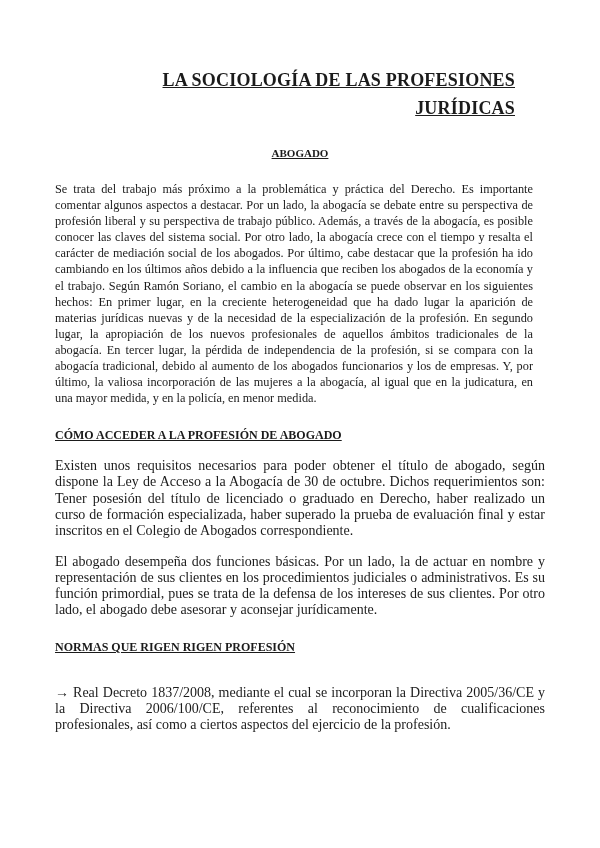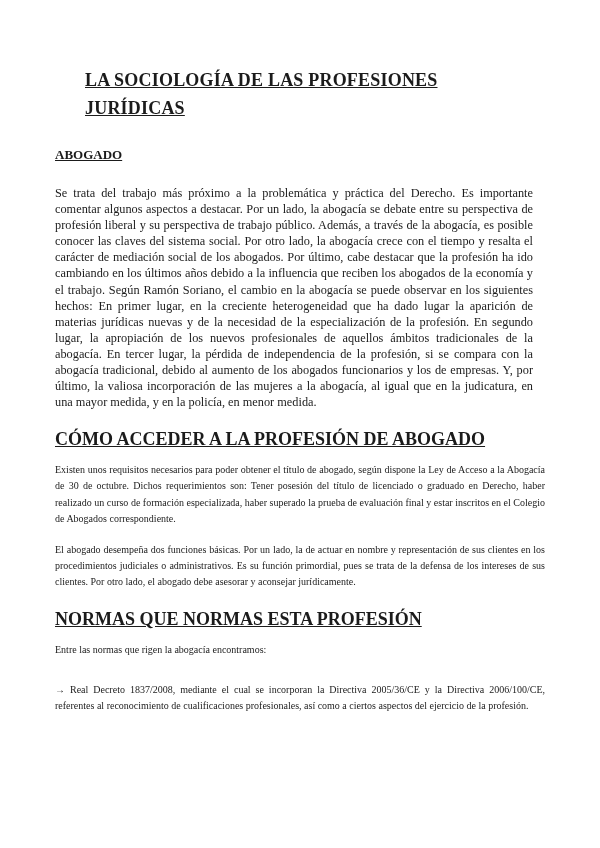--- a/index.html
+++ b/index.html
@@ -17,75 +17,74 @@
   .page {
     box-sizing: border-box;
     width: 600px;
     height: 848px;
     padding: 66px 55px 40px 55px;
     background: #ffffff;
   }
   .doc-title {
     max-width: 430px;
     margin: 0 auto 0 auto;
-    text-align: left;
+    text-align: right;
     font-size: 18px;
     line-height: 28px;
     font-weight: bold;
     text-decoration: underline;
     letter-spacing: 0.2px;
   }
   .doc-subtitle {
     margin: 25px 0 0 0;
-    text-align: left;
-    font-size: 13px;
+    text-align: center;
+    font-size: 11px;
     font-weight: bold;
     text-decoration: underline;
   }
   .body-text {
     margin: 22px 12px 0 0;
     font-size: 12.3px;
     line-height: 16.1px;
     text-align: justify;
   }
   .section-heading {
     margin: 21px 0 0 0;
-    font-size: 18px;
+    font-size: 12px;
     line-height: 16px;
     font-weight: bold;
     text-decoration: underline;
   }
   .para {
     margin: 15px 0 0 0;
-    font-size: 10px;
+    font-size: 14px;
     line-height: 16.1px;
     text-align: justify;
   }
   .para-gap {
-    margin-top: 24px;
+    margin-top: 30px;
   }
 </style>
 </head>
 <body>
 
 <div class="page">
 
   <h1 class="doc-title">LA SOCIOLOGÍA DE LAS PROFESIONES JURÍDICAS</h1>
 
   <h2 class="doc-subtitle">ABOGADO</h2>
 
   <p class="body-text">Se trata del trabajo más próximo a la problemática y práctica del Derecho. Es importante comentar algunos aspectos a destacar. Por un lado, la abogacía se debate entre su perspectiva de profesión liberal y su perspectiva de trabajo público. Además, a través de la abogacía, es posible conocer las claves del sistema social. Por otro lado, la abogacía crece con el tiempo y resalta el carácter de mediación social de los abogados. Por último, cabe destacar que la profesión ha ido cambiando en los últimos años debido a la influencia que reciben los abogados de la economía y el trabajo. Según Ramón Soriano, el cambio en la abogacía se puede observar en los siguientes hechos: En primer lugar, en la creciente heterogeneidad que ha dado lugar la aparición de materias jurídicas nuevas y de la necesidad de la especialización de la profesión.  En segundo lugar, la apropiación de los nuevos profesionales de aquellos ámbitos tradicionales de la abogacía. En tercer lugar, la pérdida de independencia de la profesión, si se compara con la abogacía tradicional, debido al aumento de los abogados funcionarios y los de empresas. Y, por último, la valiosa incorporación de las mujeres a la abogacía, al igual que en la judicatura, en una mayor medida, y en la policía, en menor medida.</p>
 
   <h3 class="section-heading">CÓMO ACCEDER A LA PROFESIÓN DE ABOGADO</h3>
 
   <p class="para">Existen unos requisitos necesarios para poder obtener el título de abogado, según dispone la Ley de Acceso a la Abogacía de 30 de octubre. Dichos requerimientos son: Tener posesión del título de licenciado o graduado en Derecho,  haber realizado un curso de formación especializada, haber superado la prueba de evaluación final y estar inscritos en el Colegio de Abogados correspondiente.</p>
 
 
   <p class="para">El abogado desempeña dos funciones básicas. Por un lado, la de actuar en nombre y representación de sus clientes en los procedimientos judiciales o administrativos. Es su función primordial, pues se trata de la defensa de los intereses de sus clientes. Por otro lado, el abogado debe asesorar y aconsejar jurídicamente.</p>
 
-  <h3 class="section-heading">NORMAS QUE NORMAS ESTA PROFESIÓN</h3>
+  <h3 class="section-heading">NORMAS QUE RIGEN RIGEN PROFESIÓN</h3>
 
-  <p class="para">Entre las normas que rigen la abogacía encontramos:</p>
 
   <p class="para para-gap">→ Real Decreto 1837/2008, mediante el cual se incorporan la Directiva 2005/36/CE y la Directiva 2006/100/CE, referentes al reconocimiento de cualificaciones profesionales, así como a ciertos aspectos del ejercicio de la profesión.</p>
 
 
 </div>
 
 </body></html>

